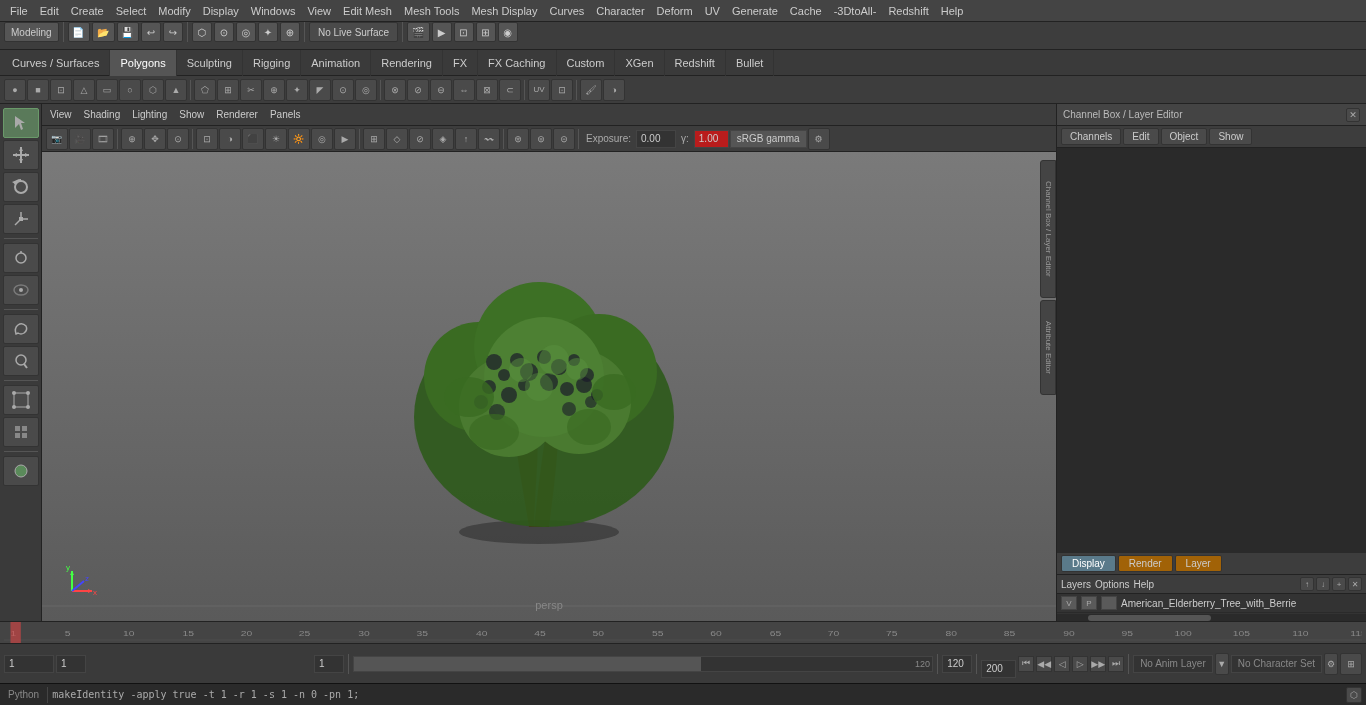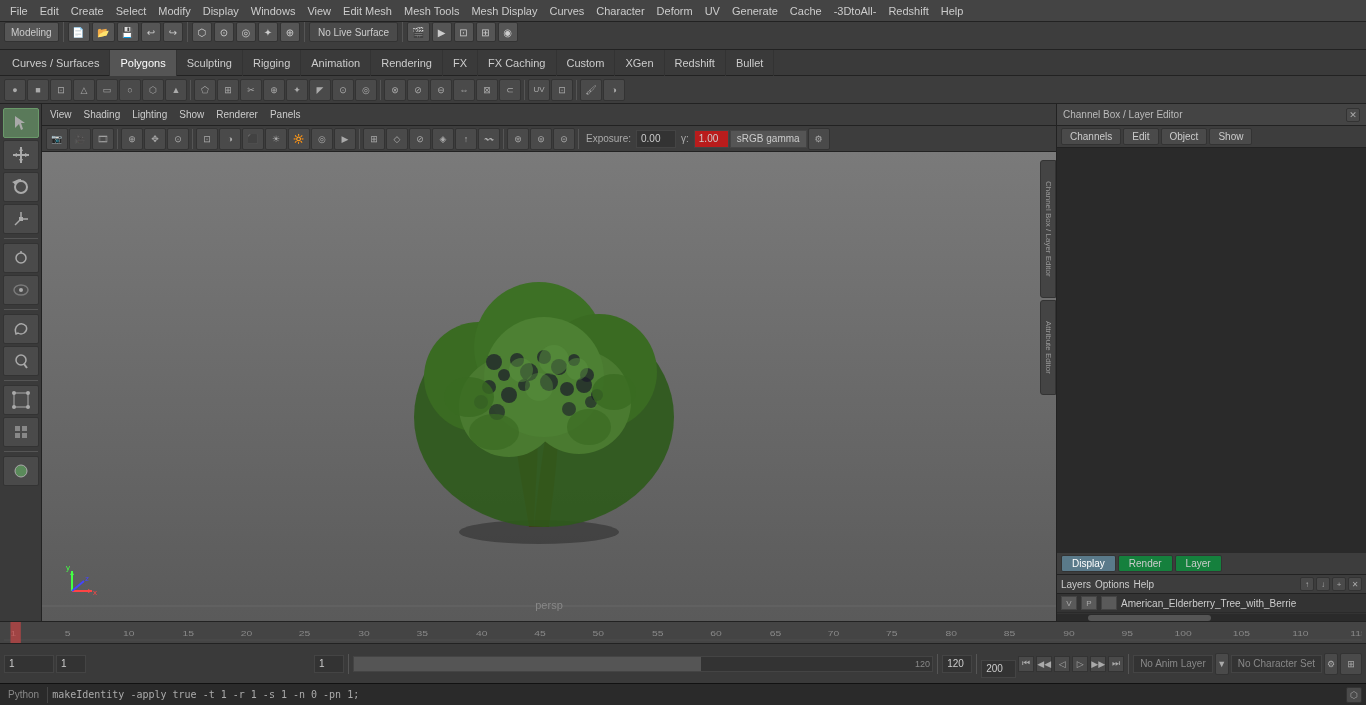--- a/index.html
+++ b/index.html
@@ -265,21 +265,21 @@
       background: #3d3d3d;
       border-bottom: 1px solid #222;
       padding: 2px 4px;
       gap: 2px;
     }
     .disp-tab {
       padding: 2px 10px;
       cursor: pointer;
       font-size: 10px;
       color: #ccc;
-      background: #15803d;
+      background: #a16207;
       border: 1px solid #333;
       border-radius: 2px;
     }
     .disp-tab.active { background: #5a7a8a; color: #fff; }
 
     #layers-header {
       display: flex;
       align-items: center;
       padding: 2px 4px;
       background: #3d3d3d;

